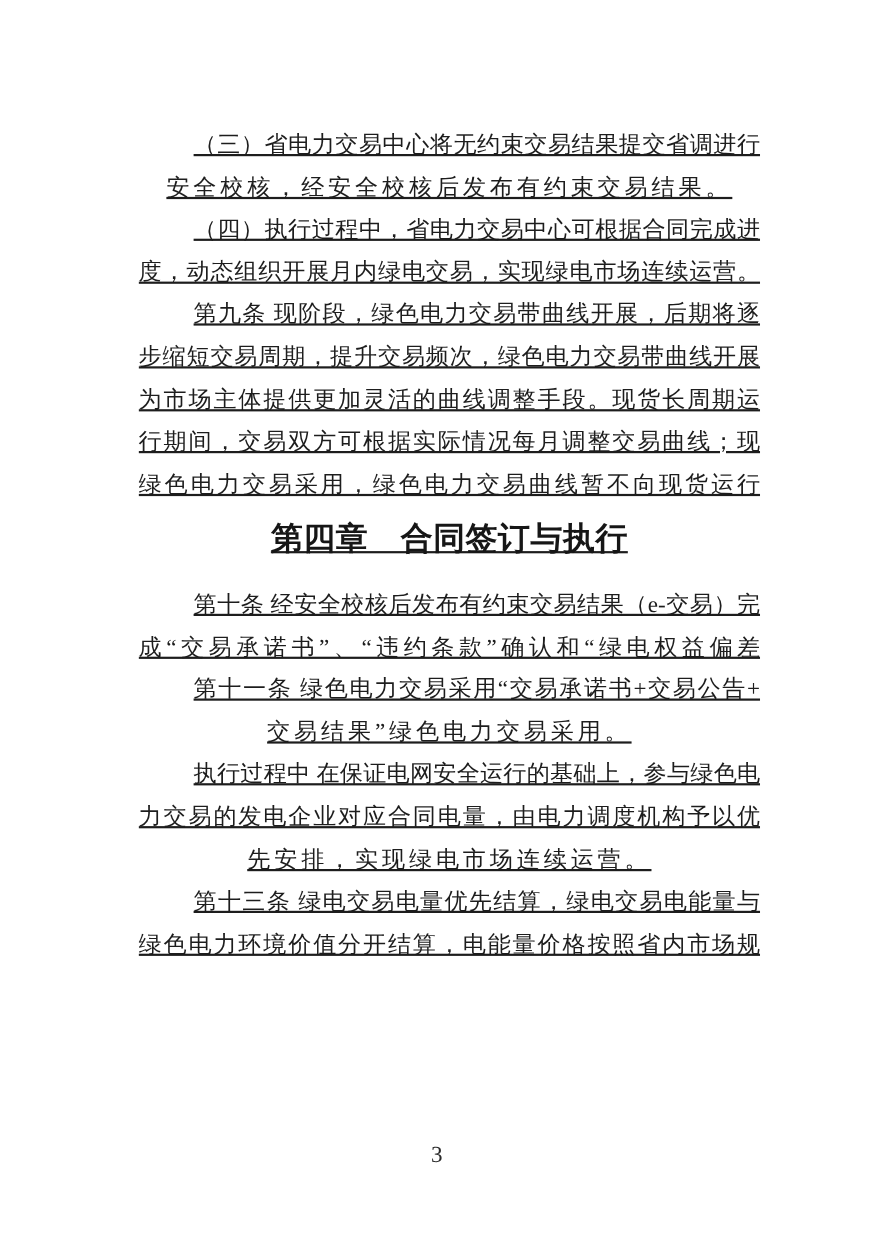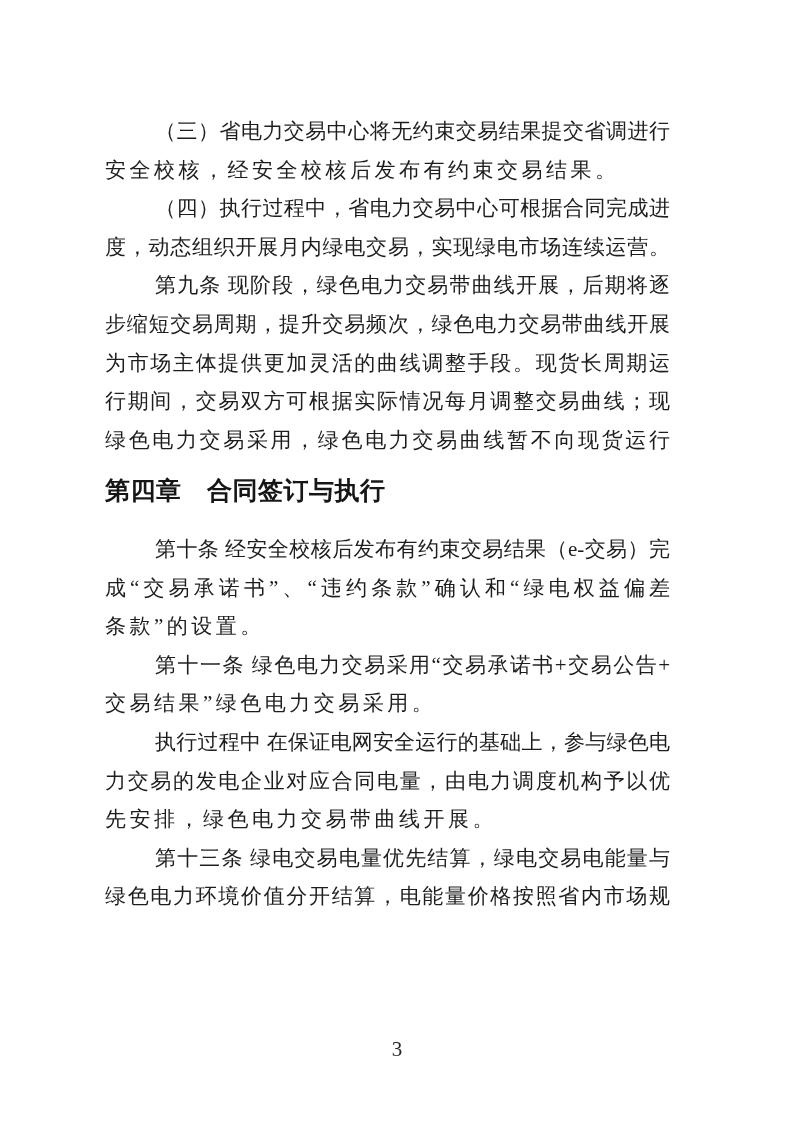--- a/index.html
+++ b/index.html
@@ -11,48 +11,50 @@
     position: relative;
     width: 794px;
     height: 1123px;
     background: #ffffff;
     overflow: hidden;
     font-family: "Liberation Serif", "DejaVu Serif", serif;
     color: #1d1d1d;
   }
   .content {
     position: absolute;
-    left: 105px;
+    left: 126px;
     top: 112px;
     width: 565px;
+    text-decoration: underline;
   }
   .line {
     height: 38.6px;
     line-height: 38.6px;
     font-size: 21px;
     white-space: nowrap;
     overflow: hidden;
   }
   .line.fill {
     text-align: justify;
     text-align-last: justify;
   }
   .line.end {
-    text-align: left;
+    text-align: center;
     letter-spacing: 3.5px;
   }
   .line.indent {
     padding-left: 50px;
   }
   .heading {
     height: 38.6px;
     line-height: 38.6px;
     margin: 12px 0 20px 0;
-    font-size: 25px;
+    font-size: 29px;
     font-weight: bold;
+    text-align: center;
     letter-spacing: 0.5px;
     font-family: "Liberation Sans", "DejaVu Sans", sans-serif;
     color: #161616;
   }
   .footer {
     position: absolute;
     left: 0;
     top: 1030px;
     width: 794px;
     height: 38px;
@@ -72,23 +74,22 @@
       <div class="line fill indent">（四）执行过程中，省电力交易中心可根据合同完成进</div>
       <div class="line fill">度，动态组织开展月内绿电交易，实现绿电市场连续运营。</div>
       <div class="line fill indent">第九条 现阶段，绿色电力交易带曲线开展，后期将逐</div>
       <div class="line fill">步缩短交易周期，提升交易频次，绿色电力交易带曲线开展</div>
       <div class="line fill">为市场主体提供更加灵活的曲线调整手段。现货长周期运</div>
       <div class="line fill">行期间，交易双方可根据实际情况每月调整交易曲线；现</div>
       <div class="line fill">绿色电力交易采用，绿色电力交易曲线暂不向现货运行</div>
       <div class="heading">第四章　合同签订与执行</div>
       <div class="line fill indent">第十条 经安全校核后发布有约束交易结果（e-交易）完</div>
       <div class="line fill">成“交易承诺书”、“违约条款”确认和“绿电权益偏差</div>
-      <div class="line end">条款”的设置。</div>
       <div class="line fill indent">第十一条 绿色电力交易采用“交易承诺书+交易公告+</div>
       <div class="line end">交易结果”绿色电力交易采用。</div>
       <div class="line fill indent">执行过程中 在保证电网安全运行的基础上，参与绿色电</div>
       <div class="line fill">力交易的发电企业对应合同电量，由电力调度机构予以优</div>
-      <div class="line end">先安排，绿色电力交易带曲线开展。</div>
+      <div class="line end">先安排，实现绿电市场连续运营。</div>
       <div class="line fill indent">第十三条 绿电交易电量优先结算，绿电交易电能量与</div>
       <div class="line fill">绿色电力环境价值分开结算，电能量价格按照省内市场规</div>
     </div>
   <div class="footer">3</div>
 </div>
 
 </body></html>

